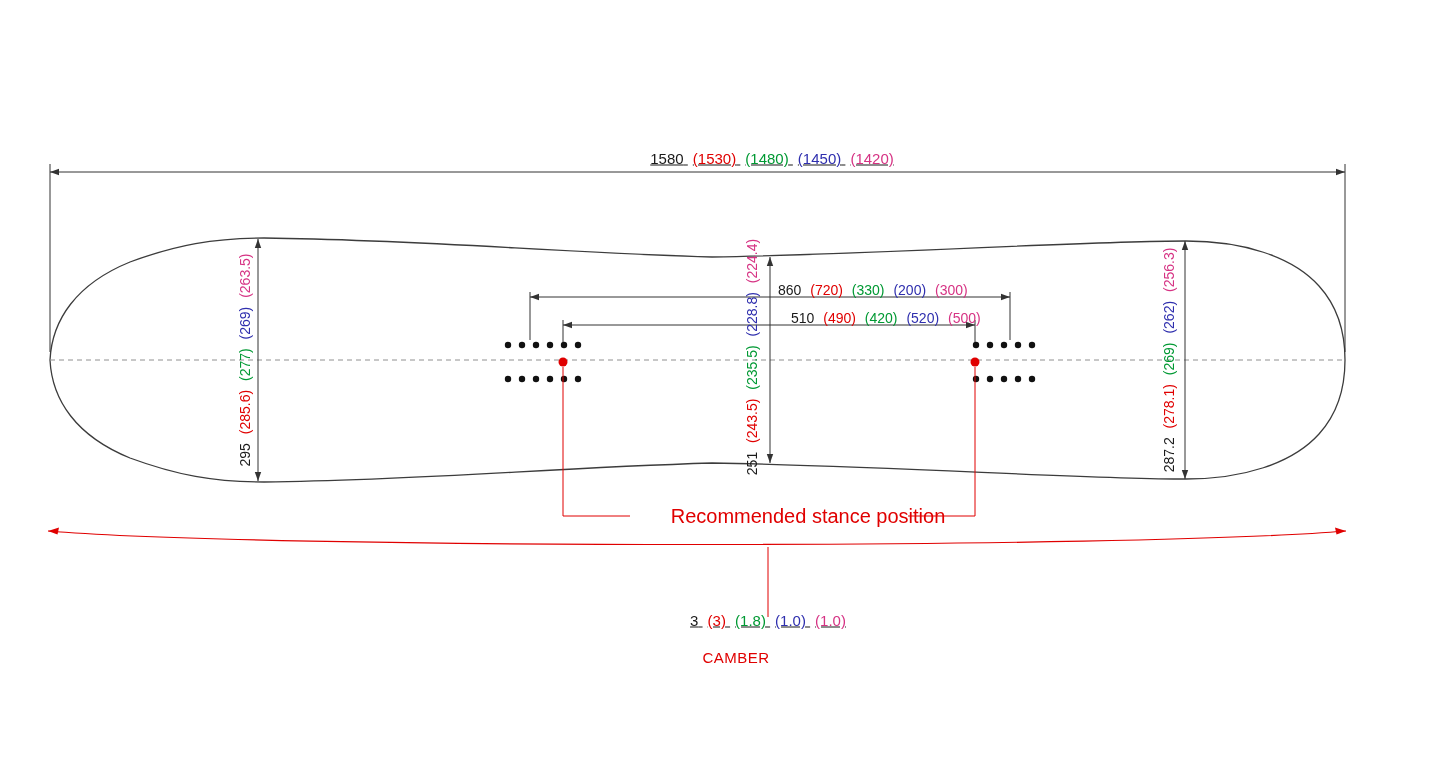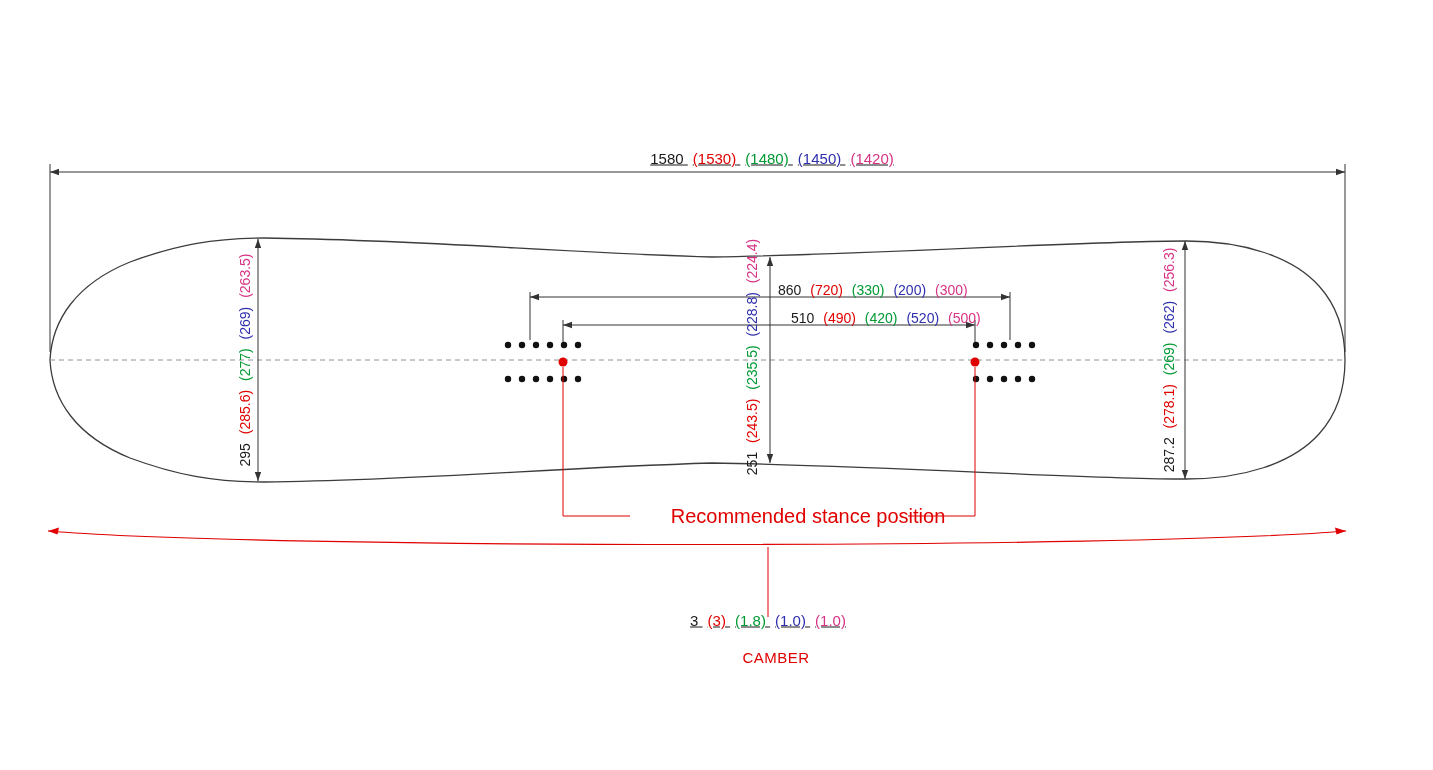--- a/index.html
+++ b/index.html
@@ -191,15 +191,15 @@
   <div class="lbl note" style="left:784px; top:516px;margin-left:24px;">Recommended stance position</div>
 
   <div class="lbl big" style="left:768px; top:620px;">
     <span class="p c-black">3</span>
     <span class="p c-red">(3)</span>
     <span class="p c-green">(1.8)</span>
     <span class="p c-blue">(1.0)</span>
     <span class="p c-pink">(1.0)</span>
   </div>
 
-  <div class="lbl camber-caption" style="left:776px; top:657px;">CAMBER</div>
+  <div class="lbl camber-caption" style="left:736px; top:657px;">CAMBER</div>
 
 </div>
 
 </body></html>

